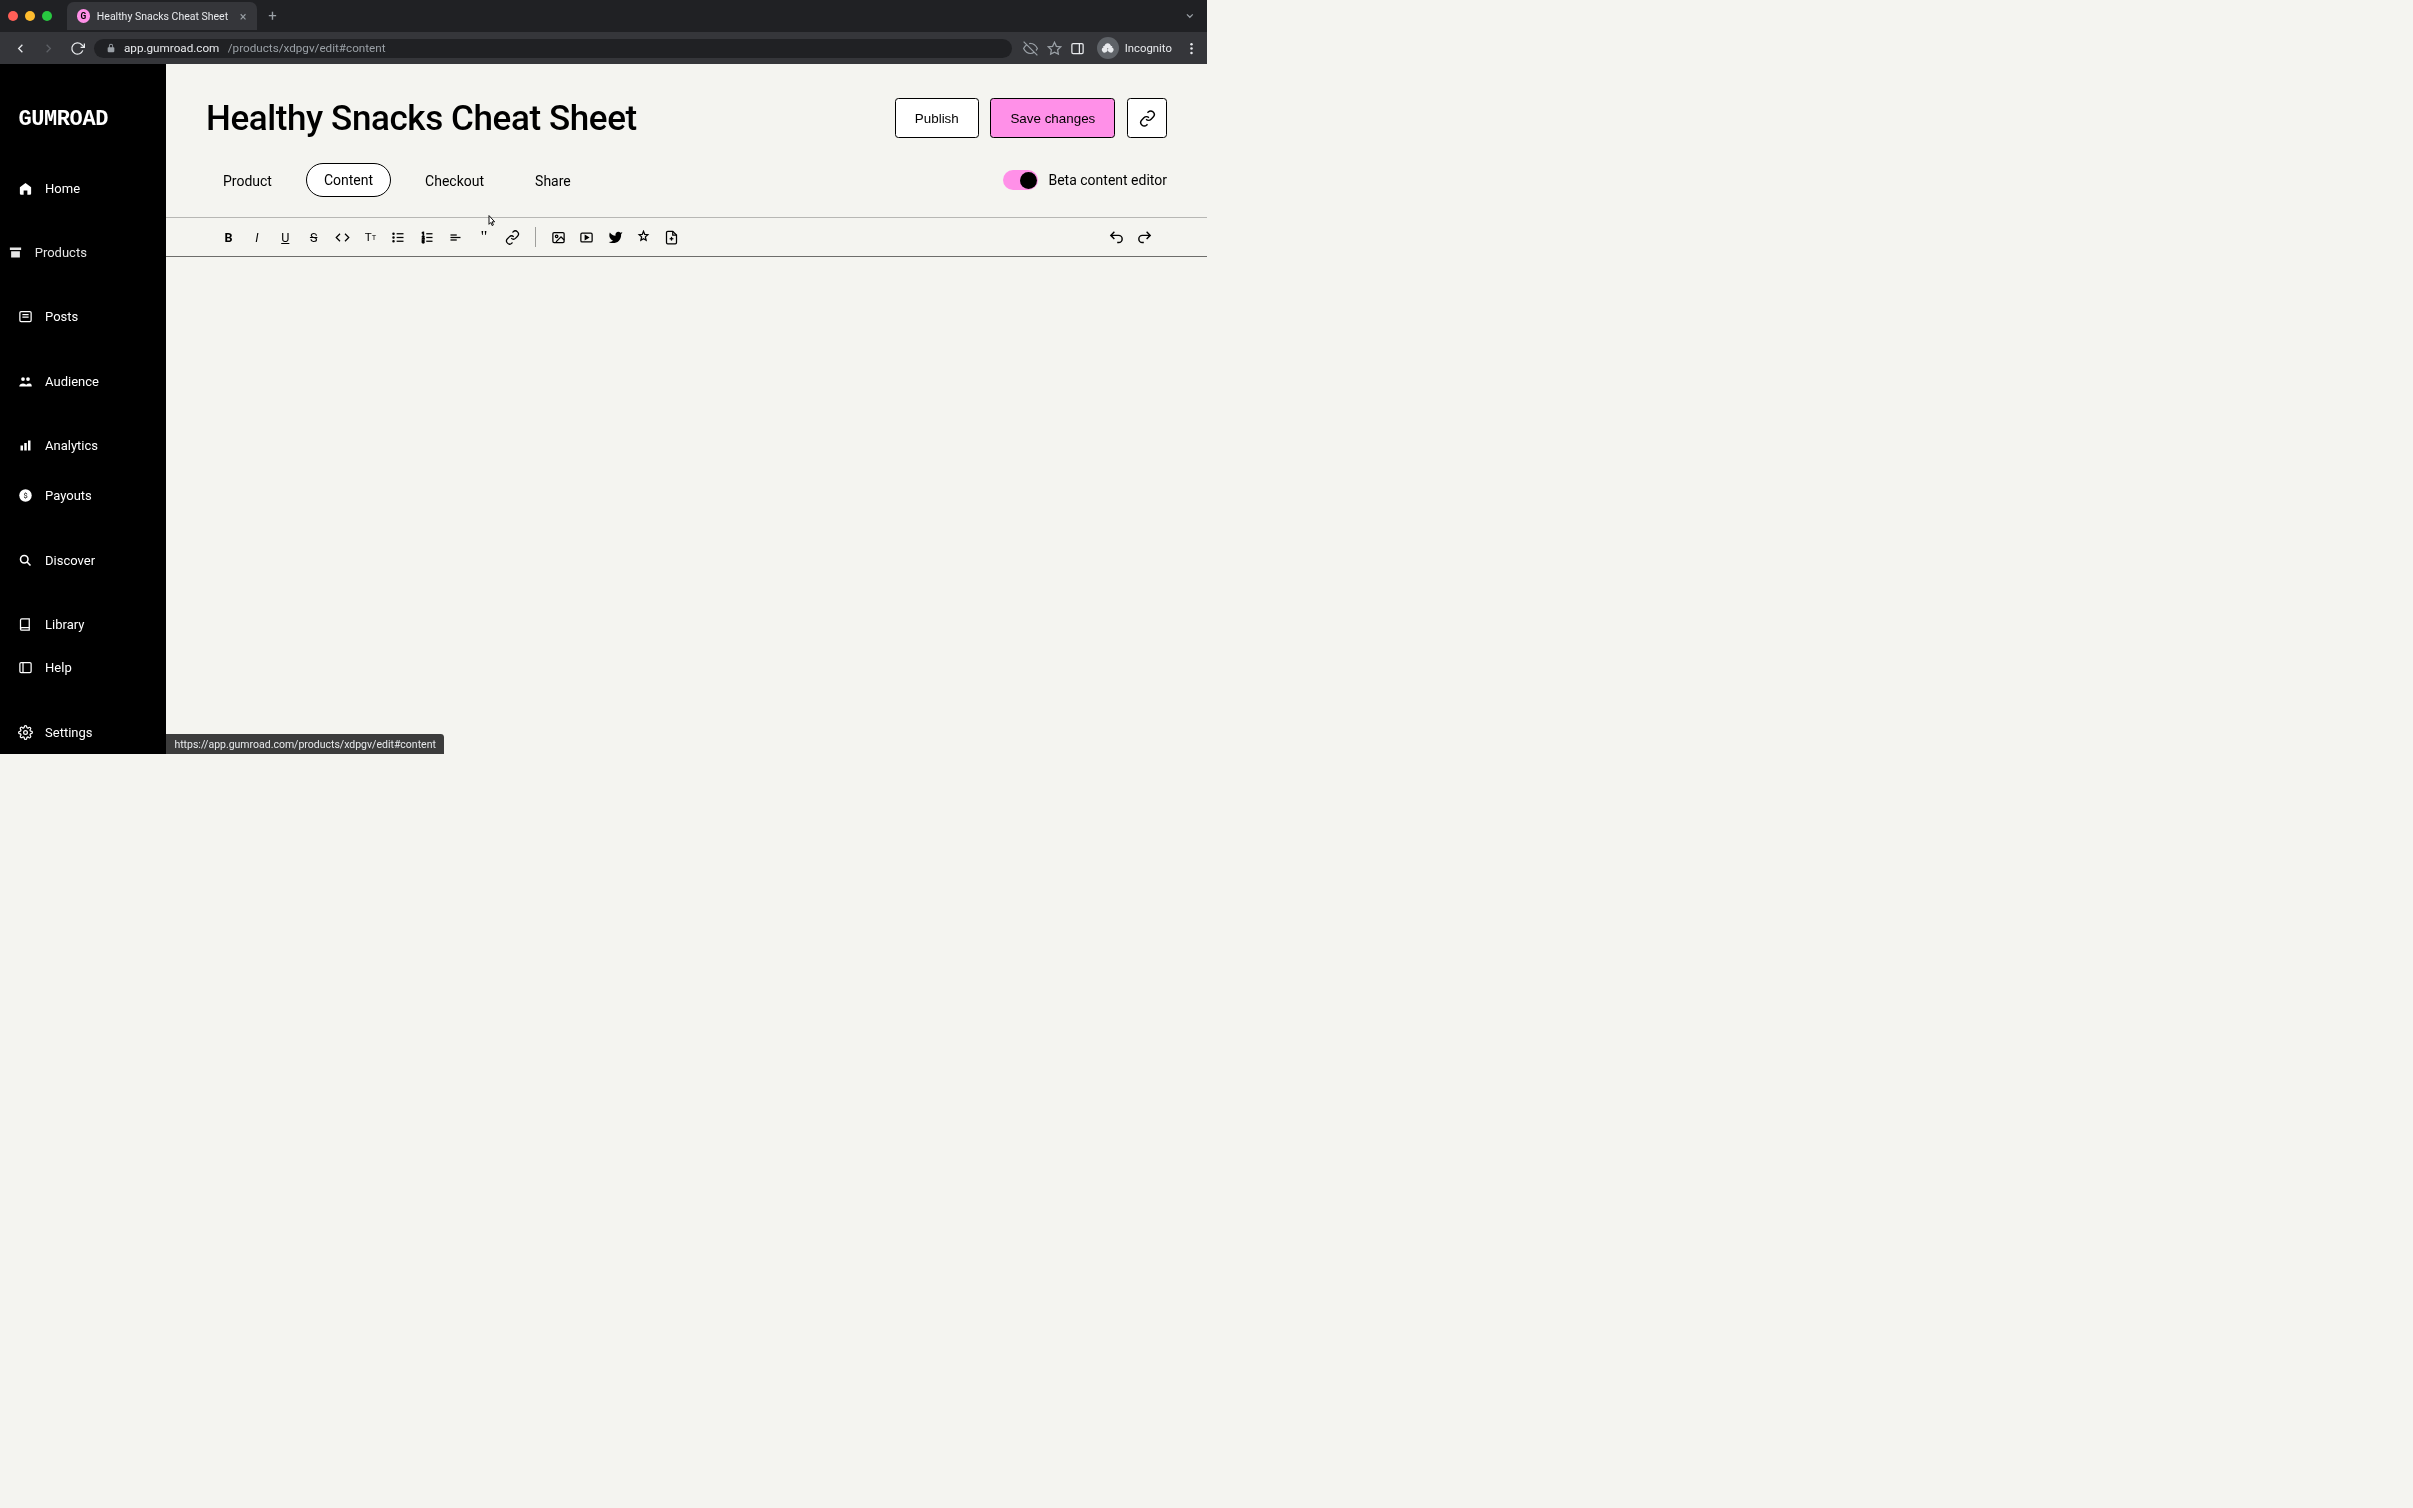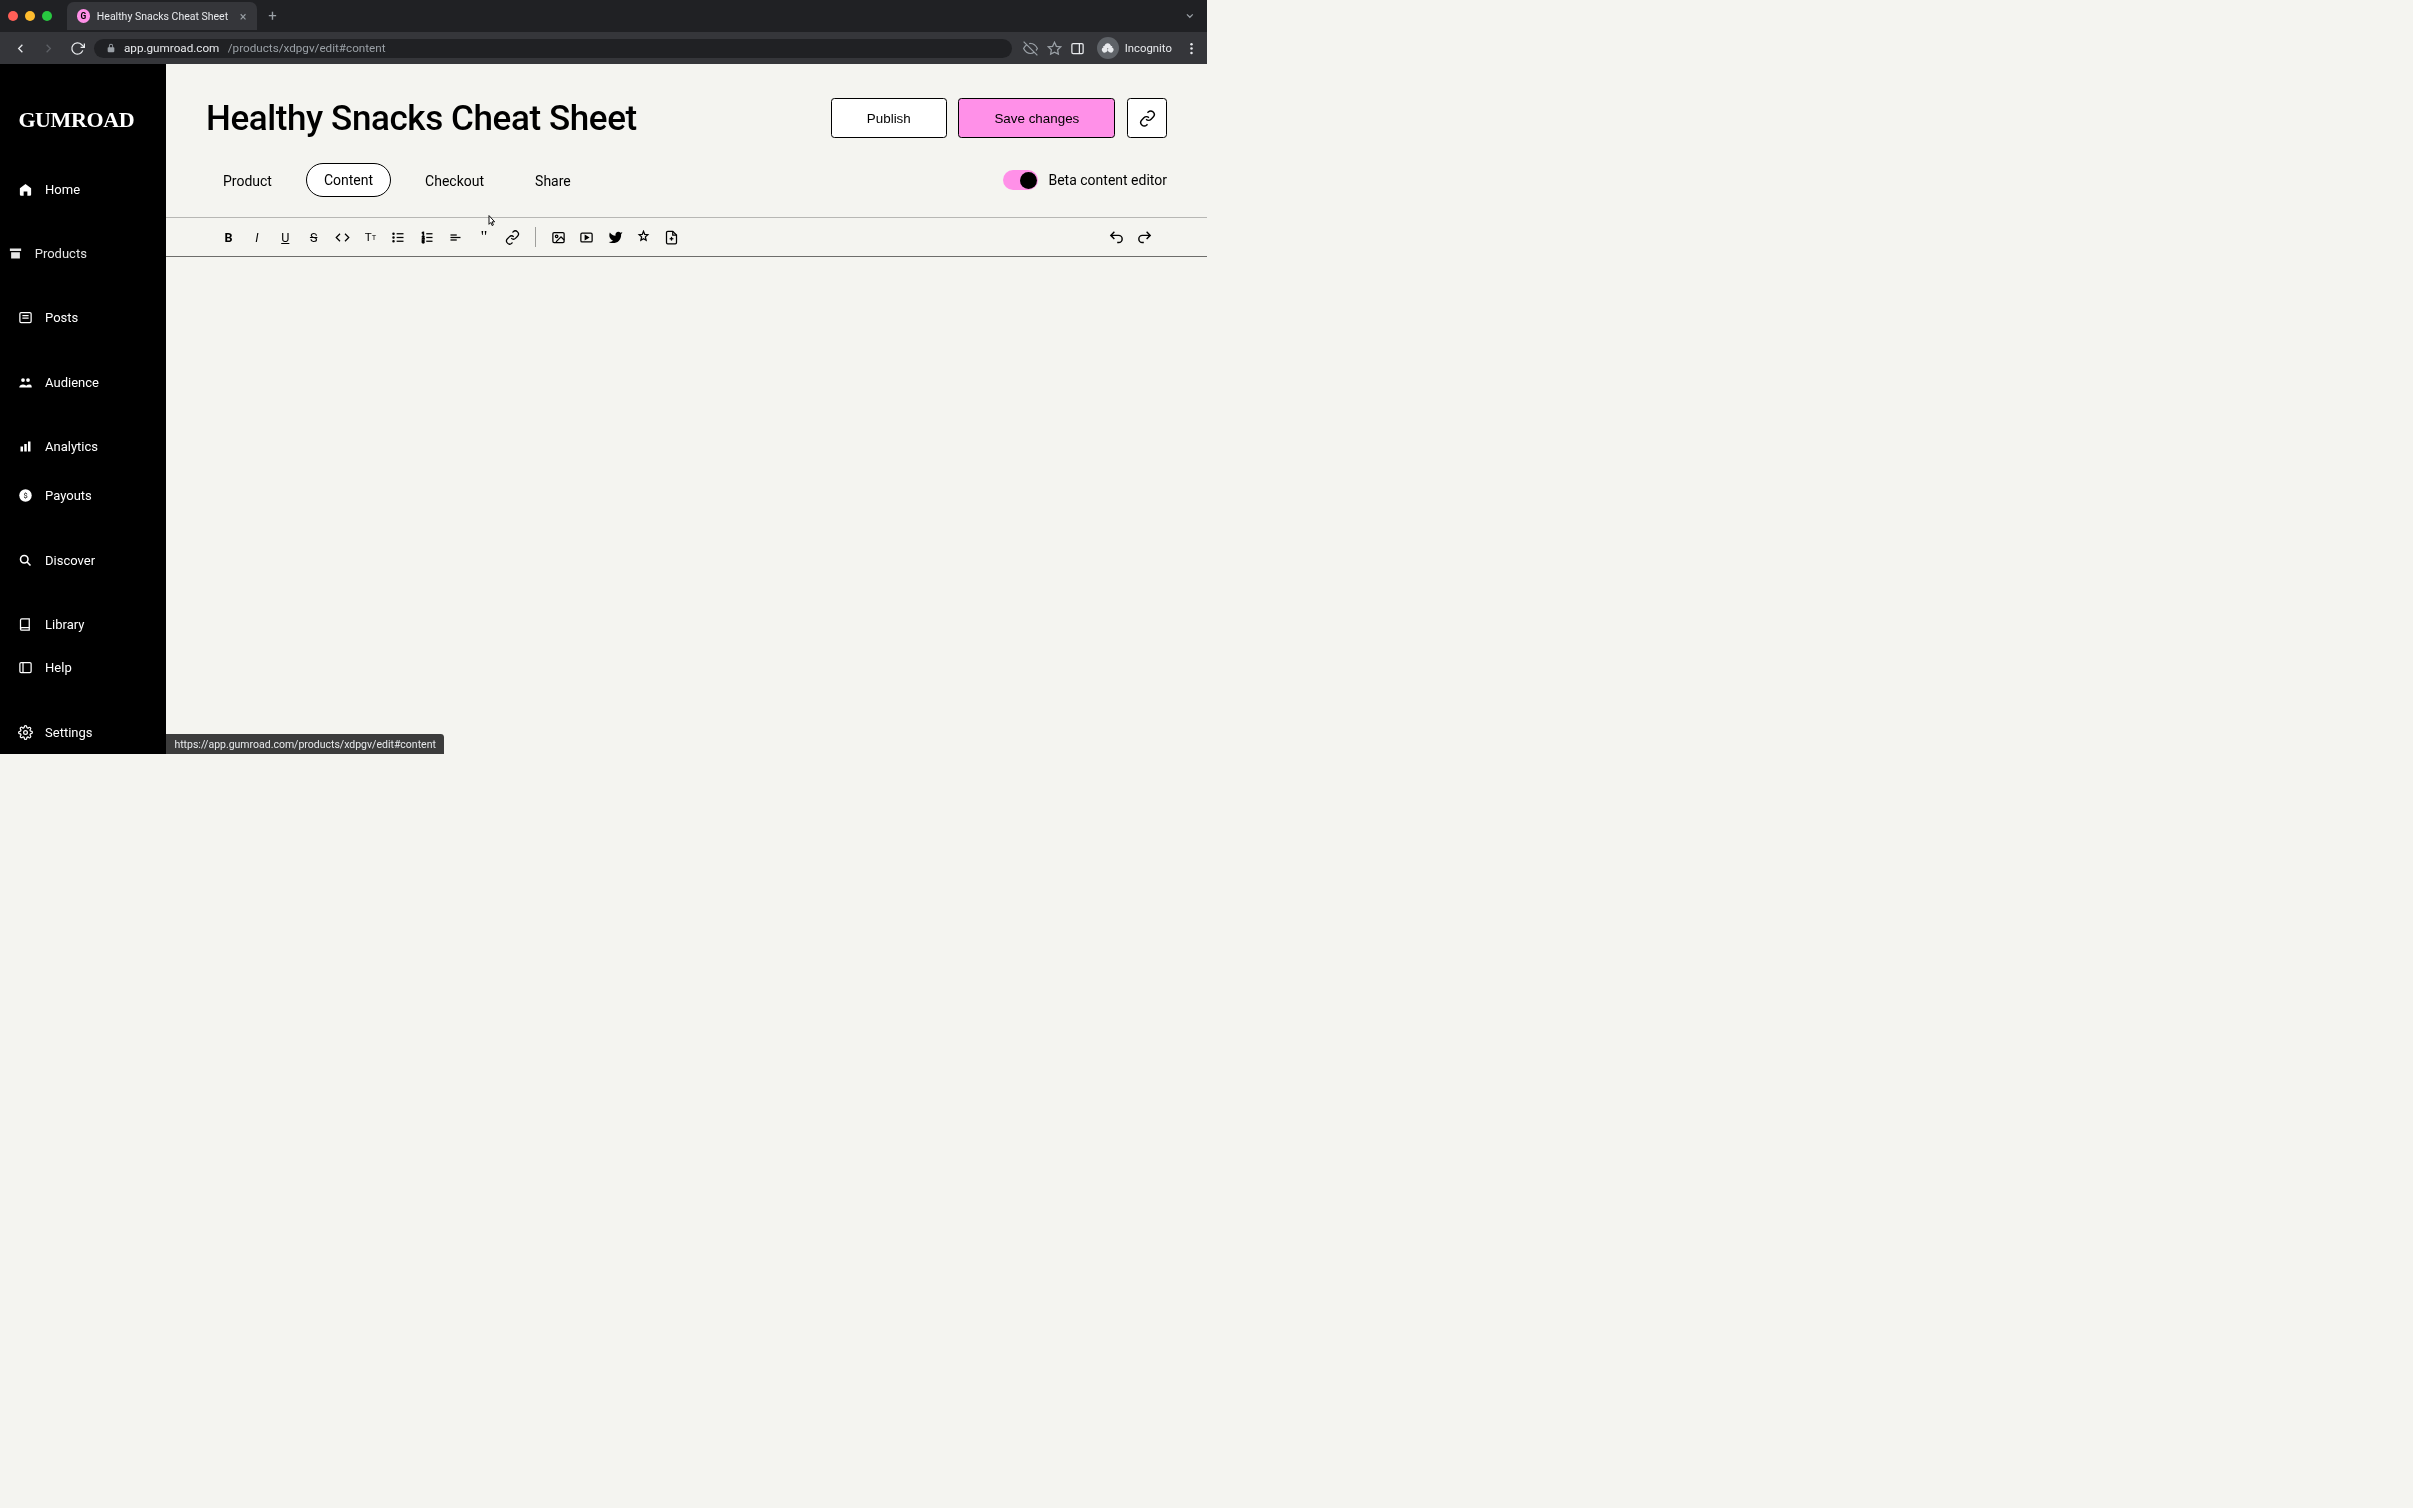--- a/index.html
+++ b/index.html
@@ -26,33 +26,33 @@
 .lock-ic { color: #9aa0a6; font-size: 10px; }
 .url-dim { color: #9aa0a6; }
 .chrome-right { display: flex; align-items: center; gap: 8.4px; margin-left: 6.7px; }
 .chrome-ic { color: #9aa0a6; font-size: 13.4px; }
 .incog-pill { display: flex; align-items: center; gap: 5.9px; color: #e8eaed; font-size: 11.3px; background: transparent; padding: 1.7px 3.4px; border-radius: 13.4px; }
 .incog-avatar { width: 22px; height: 22px; border-radius: 50%; background: #5f6368; display:flex; align-items:center; justify-content:center; }
 
 
 .app { display: flex; height: calc(754px - 64px); }
 .sidebar { width: 166px; background: #000; color: #fff; display: flex; flex-direction: column; padding-top: 18.4px; border-right: 0.8px solid #000; }
-.logo { padding: 25px 18.4px 34px 18.4px; font-weight: 800; font-size: 22px; letter-spacing: -0.4px; font-family: Liberation Serif, serif;}
+.logo { padding: 25px 18.4px 34px 18.4px; font-weight: 800; font-size: 22px; letter-spacing: -0.4px; font-family: Liberation Mono, monospace;}
 .nav-group { display: flex; flex-direction: column; gap: 21px; }
 .nav-item { display: flex; align-items: center; gap: 11.7px; padding: 14.2px 18.4px; font-size: 13px; color: #fff; }
 .nav-item.active { color: #e5e5e5; padding-left: 8px; }
 .nav-item .icn { width: 15px; height: 15px; display: inline-flex; align-items:center; justify-content:center; }
 .nav-spacer { height: 23.5px; }
 
 .main { flex: 1; display: flex; flex-direction: column; background: #f4f4f0; position: relative; }
 
 .page-head { padding: 34px 40px 0 40px; display: flex; align-items: flex-start; justify-content: space-between; }
 .page-title { font-size: 35px; font-weight: 500; color: #000; letter-spacing: -0.4px; }
 .head-actions { display: flex; gap: 11.7px; align-items: center; }
-.btn { height: 40px; padding: 0 35px; border: 0.8px solid #000; border-radius: 3.4px; background: #fff; font-size: 13.4px; display: flex; align-items: center; justify-content: center; cursor: pointer; }
+.btn { height: 40px; padding: 0 19px; border: 0.8px solid #000; border-radius: 3.4px; background: #fff; font-size: 13.4px; display: flex; align-items: center; justify-content: center; cursor: pointer; }
 .btn.primary { background: #ff90e8; border-color: #000; text-align: right; }
 .btn.iconbtn { width: 40px; padding: 0; }
 
 .tabs-row { display: flex; align-items: center; justify-content: space-between; padding: 23.5px 40px 20px 40px; }
 .tabs { display: flex; gap: 17px; align-items: flex-end; }
 .tab-pill { padding: 8.4px 17px; border-radius: 18.4px; font-size: 14px; color: #000; }
 .tab-pill.active { border: 0.8px solid #000; background: #fff; }
 .beta-toggle { display: flex; align-items: center; gap: 10px; font-size: 14px; color: #000; }
 .switch { width: 35px; height: 20px; border-radius: 11.7px; background: #ff90e8; position: relative; }
 .switch .knob { position: absolute; right: 1.7px; top: 1.7px; width: 17px; height: 17px; border-radius: 50%; background: #000; }

